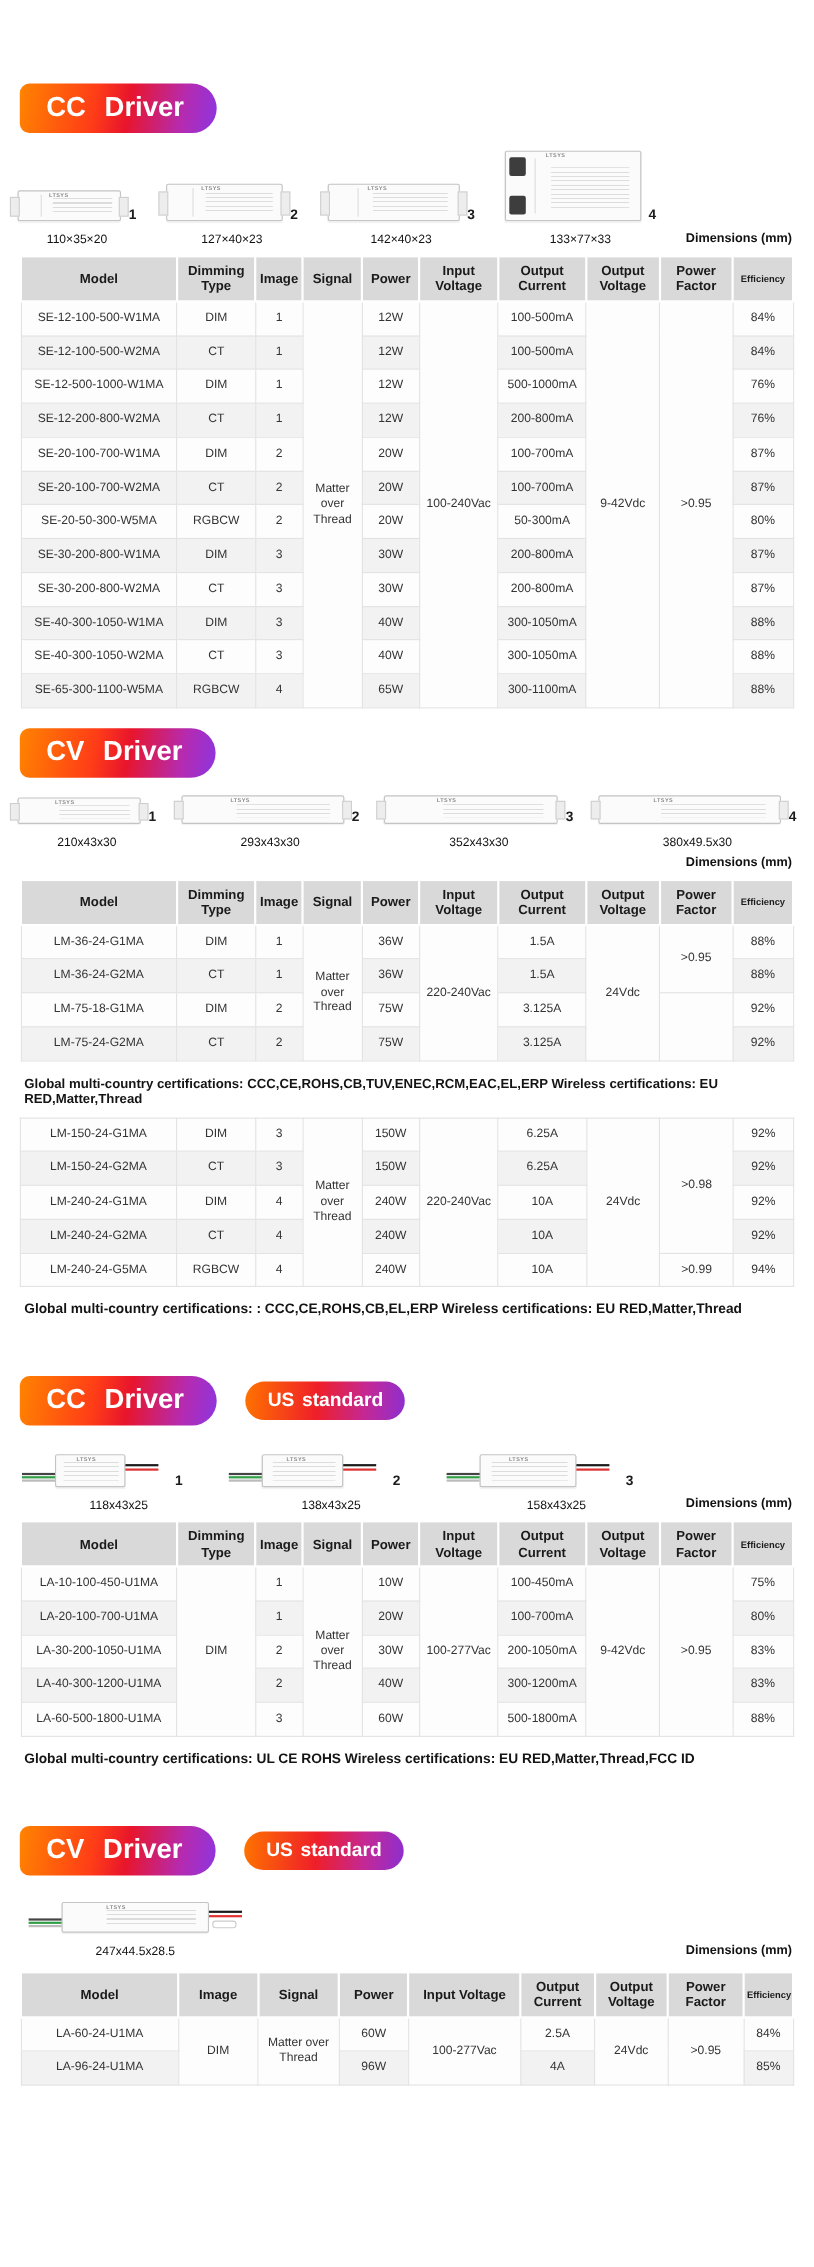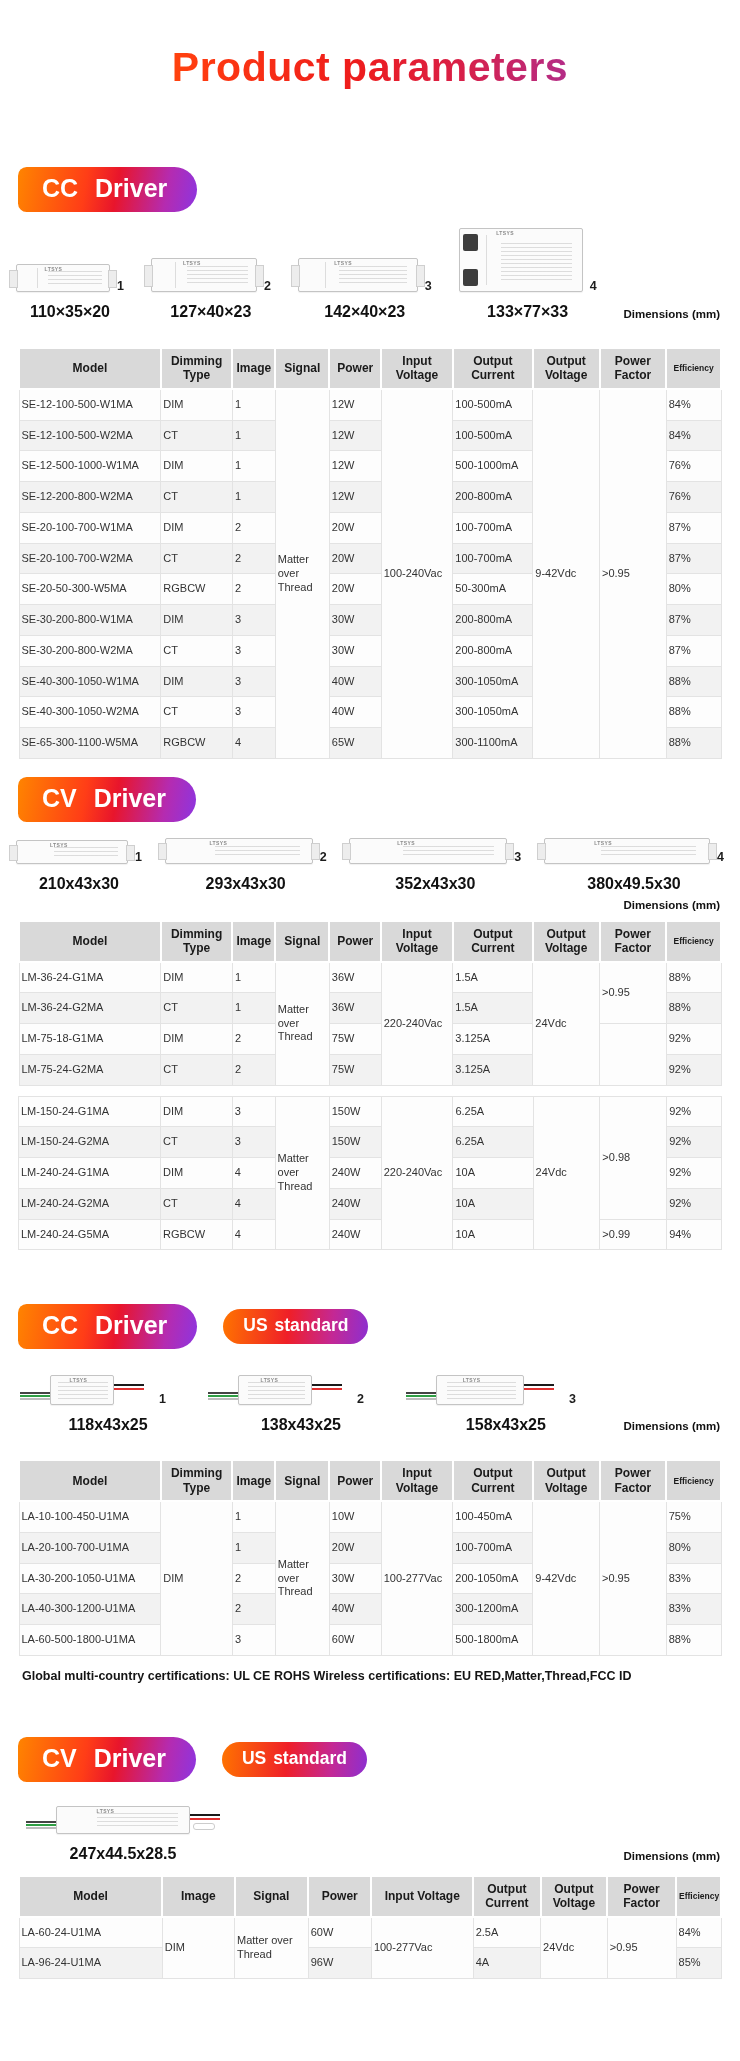--- a/index.html
+++ b/index.html
@@ -31,51 +31,50 @@
   .product{display:flex;flex-direction:column;align-items:center;}
   .dev-wrap{display:flex;align-items:flex-end;gap:7px;}
   .dev-body{position:relative;background:#fbfbfb;border:1px solid #c4c4c4;border-radius:2px;box-shadow:0 1px 1px rgba(0,0,0,.06);}
   .dev-body .ln{position:absolute;top:22%;left:34%;right:8%;bottom:18%;
     background:repeating-linear-gradient(to bottom,#d9d9d9 0 1px,transparent 1px 4px);opacity:.9;}
   .dev-body .brand{position:absolute;top:2px;left:30%;font-size:5px;line-height:5px;color:#8a8a8a;font-weight:bold;letter-spacing:.4px;}
   .dev-body .bar{position:absolute;top:10%;bottom:10%;left:22%;width:1px;background:#ddd;}
   .tab::before,.tab::after{content:"";position:absolute;top:18%;height:64%;width:7px;background:#ededed;border:1px solid #cfcfcf;}
   .tab::before{left:-8px;} .tab::after{right:-8px;}
   .dev-num{font-size:12.5px;font-weight:bold;color:#1c1c1c;line-height:1;}
-  .pdim{margin-top:11px;font-size:16px;font-weight:700;color:#111;}
+  .pdim{margin-top:11px;font-size:11px;font-weight:400;color:#111;}
   .dims-note{align-self:flex-end;font-size:11.5px;font-weight:600;color:#111;padding-bottom:1px;}
   .conn{position:absolute;left:3px;width:15px;height:17px;background:#3d3d3d;border-radius:2px;}
   .conn.c1{top:5px;} .conn.c2{bottom:5px;}
   
   .wl,.wr{position:absolute;width:30px;height:8px;}
   .wl{left:-31px;top:55%;} .wr{right:-31px;top:28%;}
   .wl i,.wr i{position:absolute;left:0;right:0;height:2px;display:block;}
   .wl i:nth-child(1){top:0;background:#444;} .wl i:nth-child(2){top:3px;background:#2f9e44;} .wl i:nth-child(3){top:6px;background:#bbb;}
   .wr i:nth-child(1){top:0;background:#1a1a1a;} .wr i:nth-child(2){top:4px;background:#e03131;}
   .stub{position:absolute;right:-26px;bottom:12%;width:20px;height:5px;background:#fff;border:1px solid #ccc;border-radius:3px;}
 
   
-  table{width:704px;margin:26px 0 0 18px;border-collapse:collapse;table-layout:fixed;}
+  table{width:704px;margin:8px 0 0 18px;border-collapse:collapse;text-align:center;table-layout:fixed;}
   th{background:#d9d9d9;font-weight:600;font-size:12px;line-height:1.2;color:#1a1a1a;padding:5px 2px;border:2px solid #fff;}
   th.eff{font-size:8.5px;}
   td{font-size:11px;color:#333;padding:8px 2px;border:1px solid #e3e3e3;line-height:1.25;}
   tr.odd td{background:#fdfdfd;} tr.even td{background:#f2f2f2;}
   td.merge{background:#f7f7f7;}
   table.noheader{margin-top:10px;}
 
   .note{margin:13px 0 0 22px;font-size:12.5px;font-weight:600;color:#141414;}
   .note+.note{margin-top:9px;}
 
   .sec-gap{margin-top:54px;}
 </style>
 </head>
 <body>
 <div class="page">
 
-  <h1 class="title">Product parameters</h1>
 
   <div class="badge-row">
     <span class="badge">CC Driver</span>
   </div>
 
   <div class="products">
     <div class="product">
       <div class="dev-wrap">
         <div class="dev-body tab" style="width:92px;height:26px;">
           <span class="brand">LTSYS</span>
@@ -365,20 +364,21 @@
           <td>LM-75-24-G2MA</td>
           <td>CT</td>
           <td>2</td>
           <td>75W</td>
           <td>3.125A</td>
           <td>92%</td>
         </tr>
     </tbody>
   </table>
 
+  <p class="note" style="font-size:12px;">Global multi-country certifications: CCC,CE,ROHS,CB,TUV,ENEC,RCM,EAC,EL,ERP Wireless certifications: EU RED,Matter,Thread</p>
 
   <table class="noheader">
     <colgroup>
       <col style="width:20.2%">
         <col style="width:10.2%">
         <col style="width:6.1%">
         <col style="width:7.7%">
         <col style="width:7.4%">
       <col style="width:10.2%">
         <col style="width:11.4%">
@@ -428,20 +428,21 @@
           <td>RGBCW</td>
           <td>4</td>
           <td>240W</td>
           <td>10A</td>
           <td>&gt;0.99</td>
           <td>94%</td>
         </tr>
     </tbody>
   </table>
 
+  <p class="note">Global multi-country certifications: : CCC,CE,ROHS,CB,EL,ERP Wireless certifications: EU RED,Matter,Thread</p>
 
   <div class="badge-row sec-gap">
     <span class="badge">CC Driver</span>
     <span class="badge us">US standard</span>
   </div>
 
   <div class="products" style="margin:26px 24px 0 50px;justify-content:flex-start;gap:72px;">
     <div class="product">
       <div class="dev-wrap">
         <div class="dev-body" style="width:62px;height:28px;">

